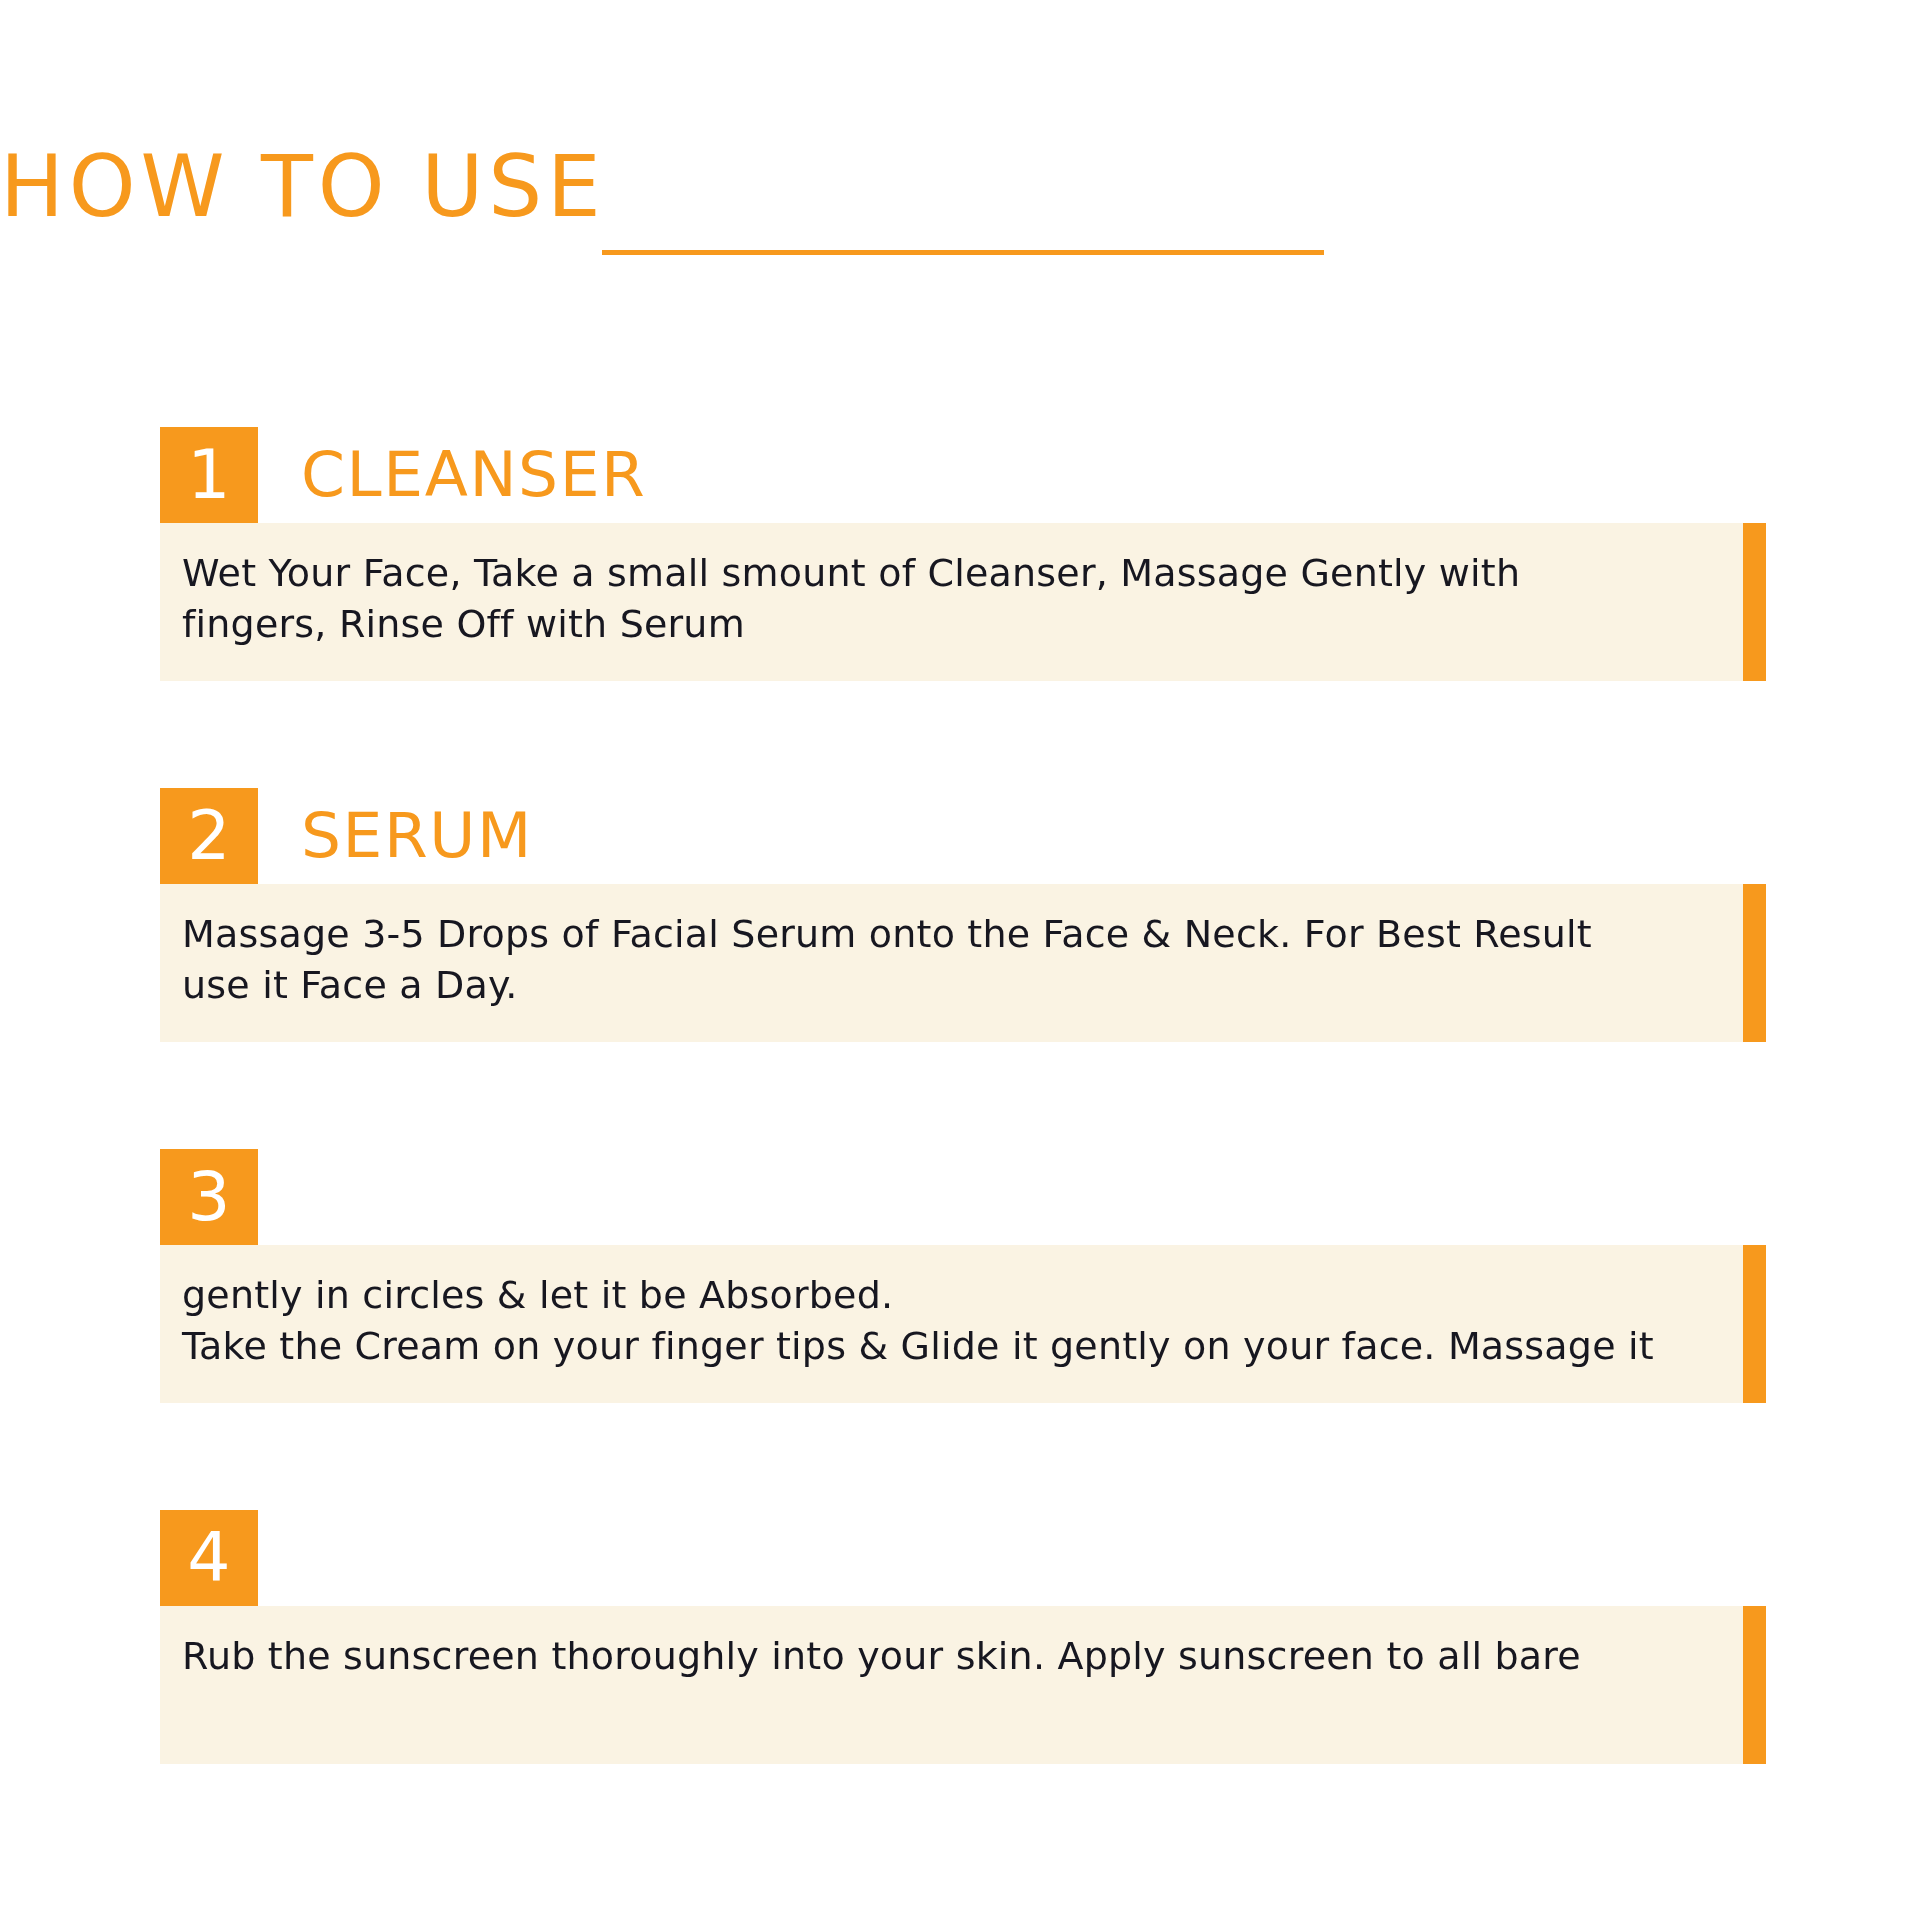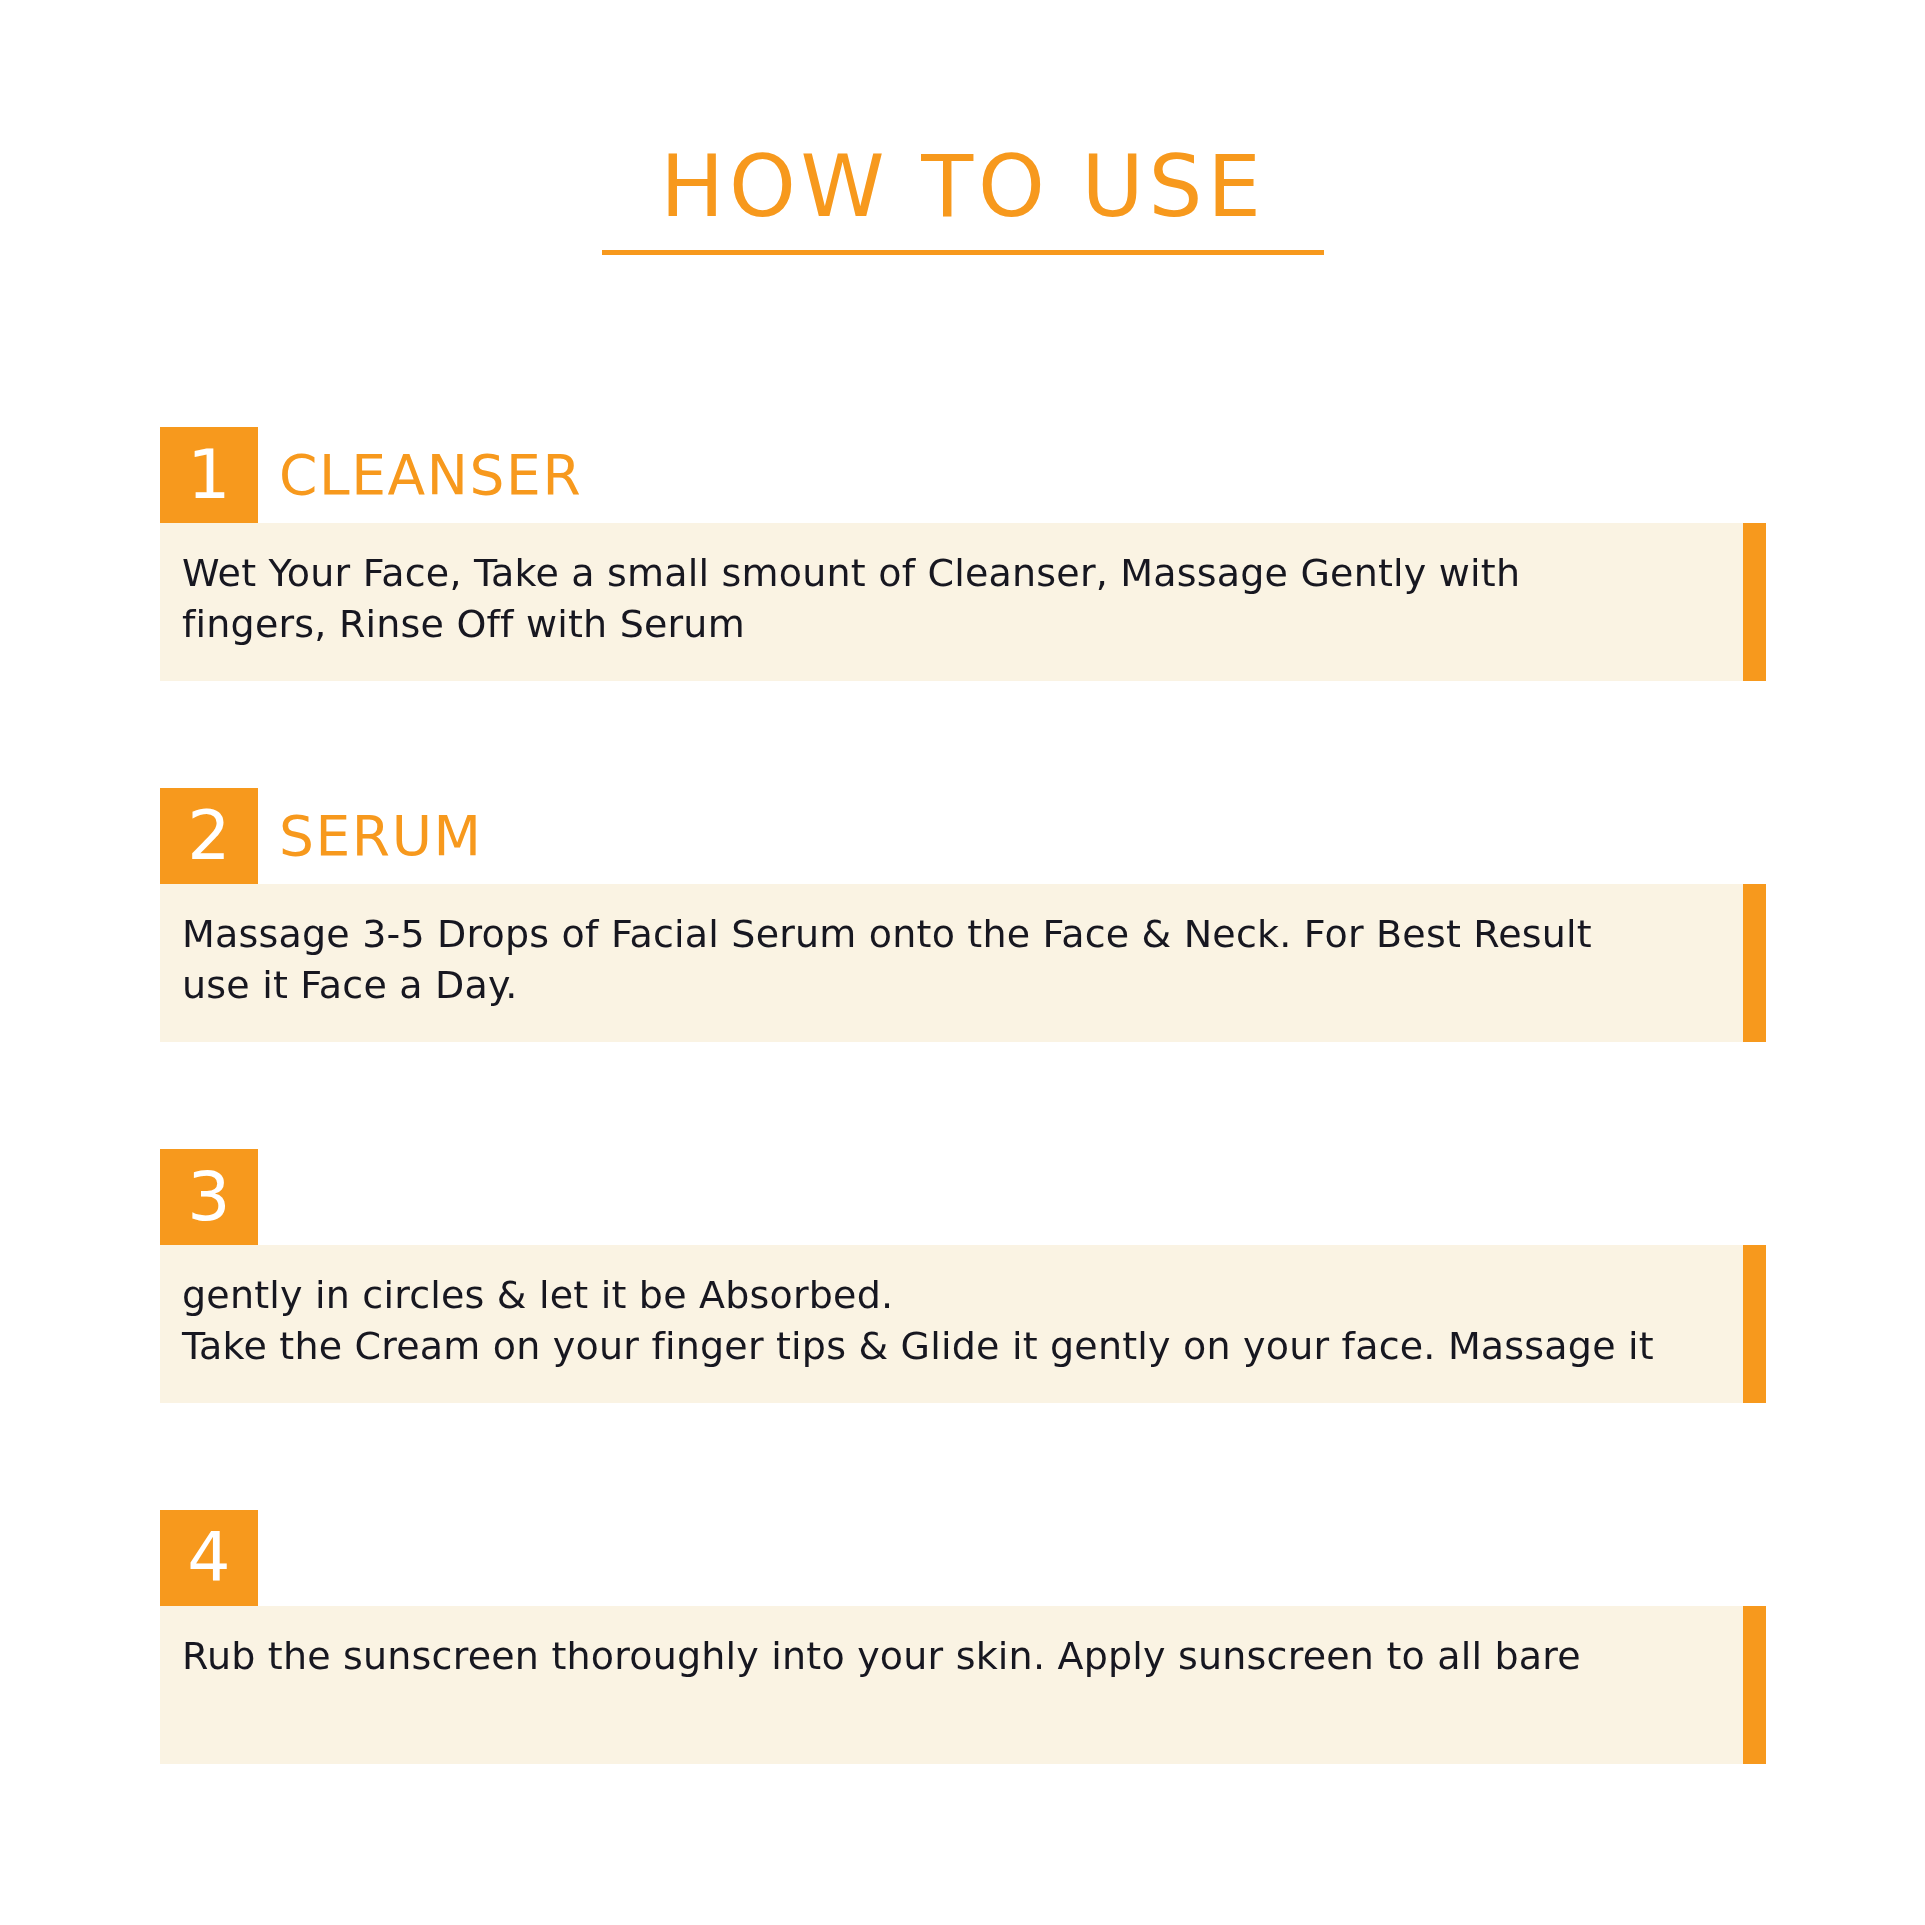--- a/index.html
+++ b/index.html
@@ -16,21 +16,20 @@
     font-family:"DejaVu Sans","Liberation Sans",sans-serif;
     position:relative;
     overflow:hidden;
   }
   
   .page-header{
     position:absolute;
     top:144px;
     left:0;
     width:100%;
-    text-align:center;
   }
   .page-title{
     font-size:85px;
     line-height:85px;
     font-weight:400;
     letter-spacing:4.8px;
     color:var(--accent-orange);
     white-space:nowrap;
   }
   .title-underline{
@@ -58,22 +57,22 @@
     align-items:center;
     justify-content:center;
   }
   .num-box span{
     color:var(--number-text);
     font-size:68px;
     line-height:1;
     font-weight:400;
   }
   .step-title{
-    margin-left:21px;
-    font-size:55px;
+    margin-left:43px;
+    font-size:63px;
     line-height:96px;
     font-weight:400;
     letter-spacing:1.6px;
     color:var(--accent-orange);
     white-space:nowrap;
   }
   .step-panel{
     position:relative;
     margin-top:0;
     height:158px;

